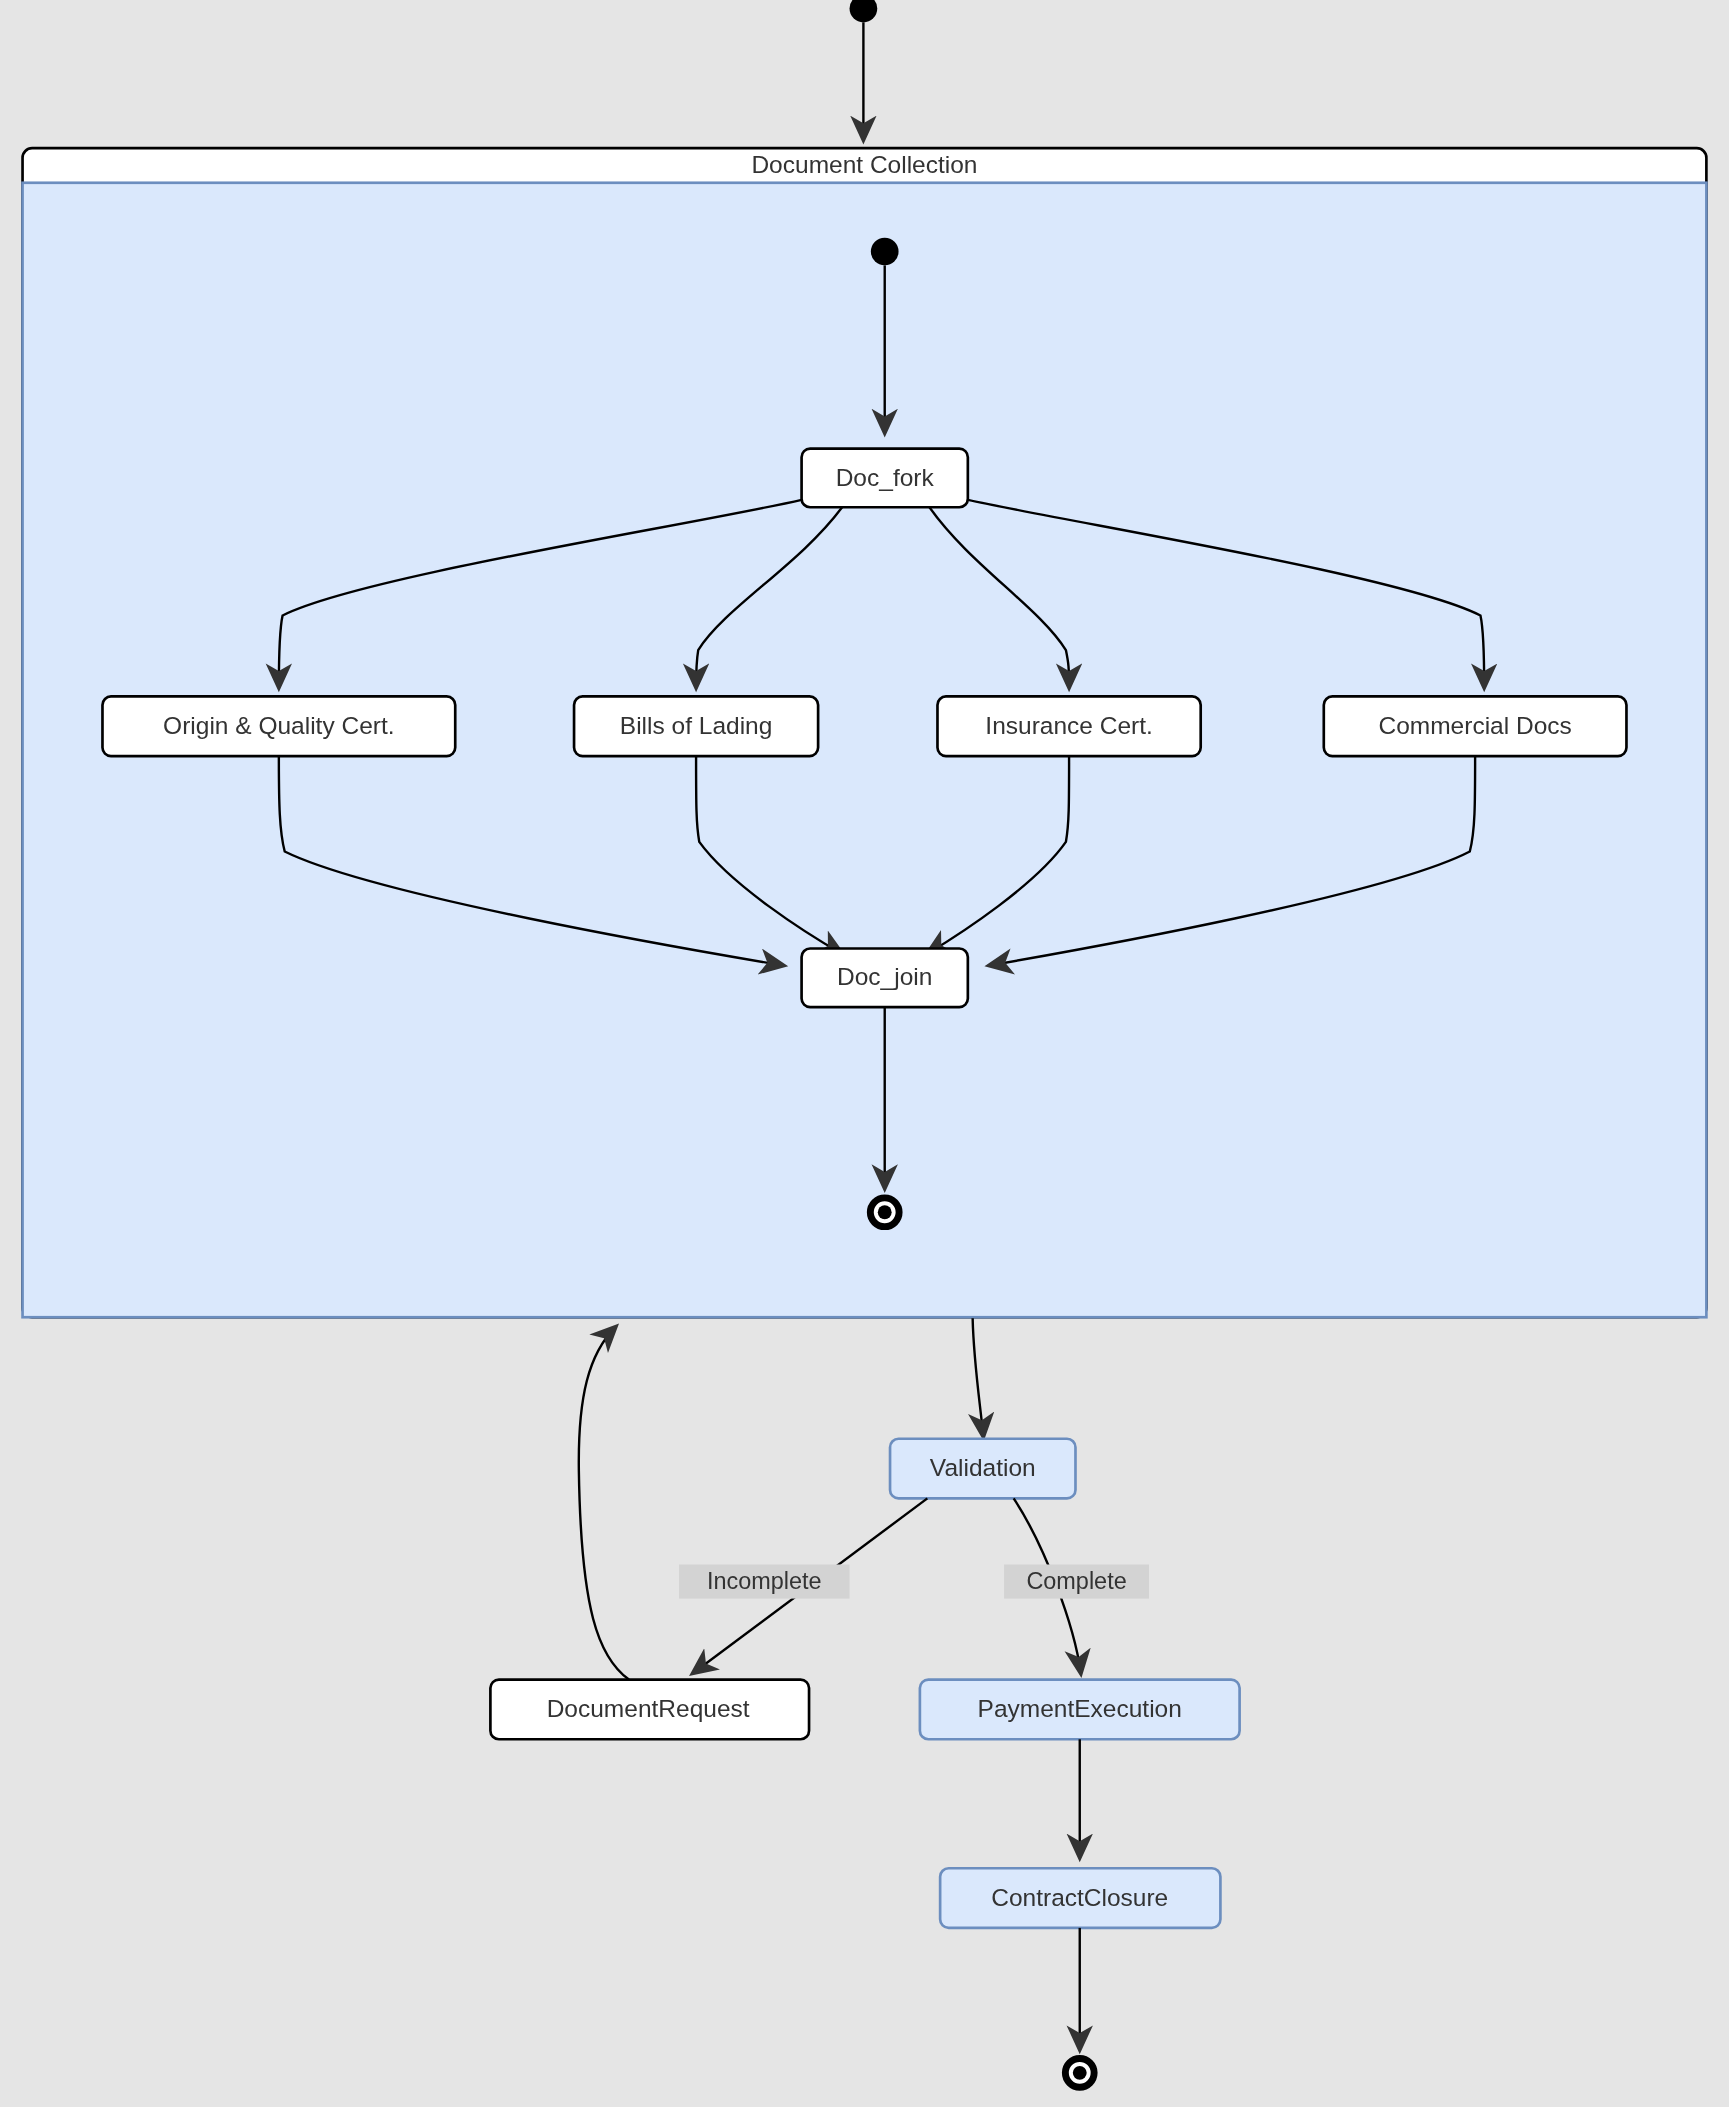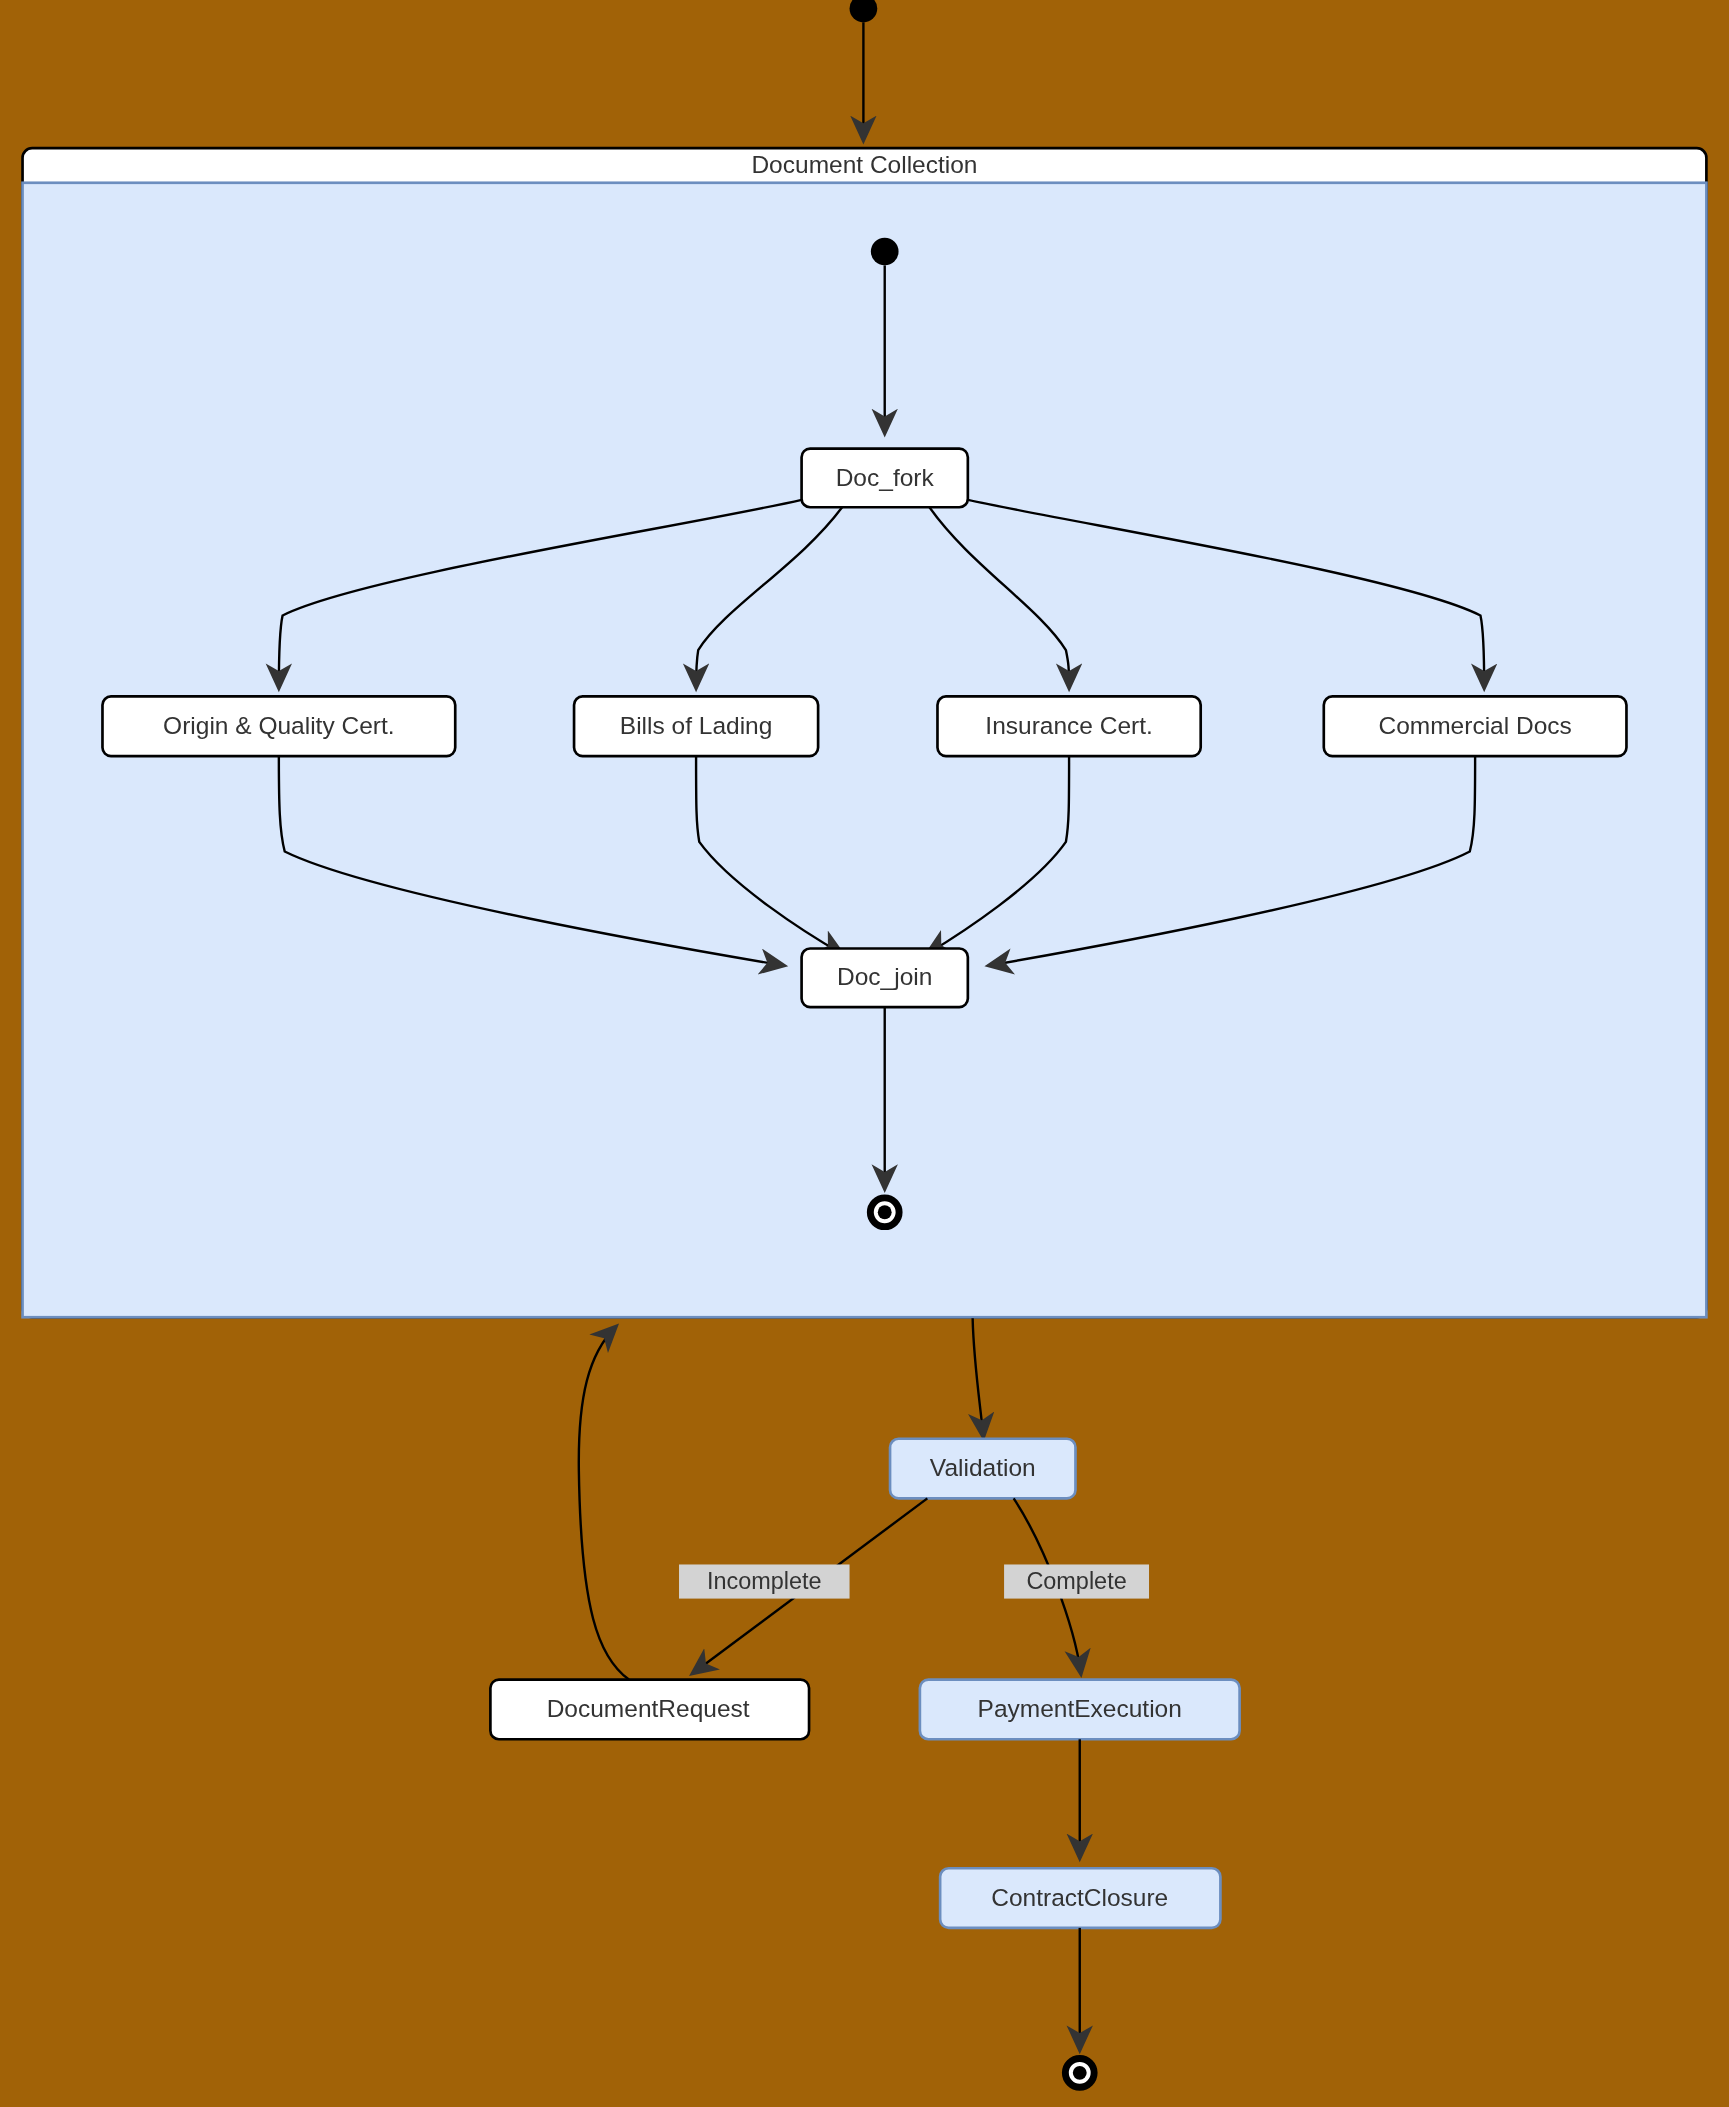--- a/index.html
+++ b/index.html
@@ -11,21 +11,21 @@
   body {
     font-family: "Liberation Sans", sans-serif;
     width: 1730px;
     height: 2108px;
     overflow: hidden;
   }
   #diagram-root {
     position: relative;
     width: 1730px;
     height: 2108px;
-    background: #a16207;
+    background: #e5e5e5;
   }
   svg#state-diagram {
     display: block;
     width: 1730px;
     height: 2108px;
   }
   .node-label {
     font-family: "Liberation Sans", sans-serif;
     font-size: 46px;
     fill: #333333;

